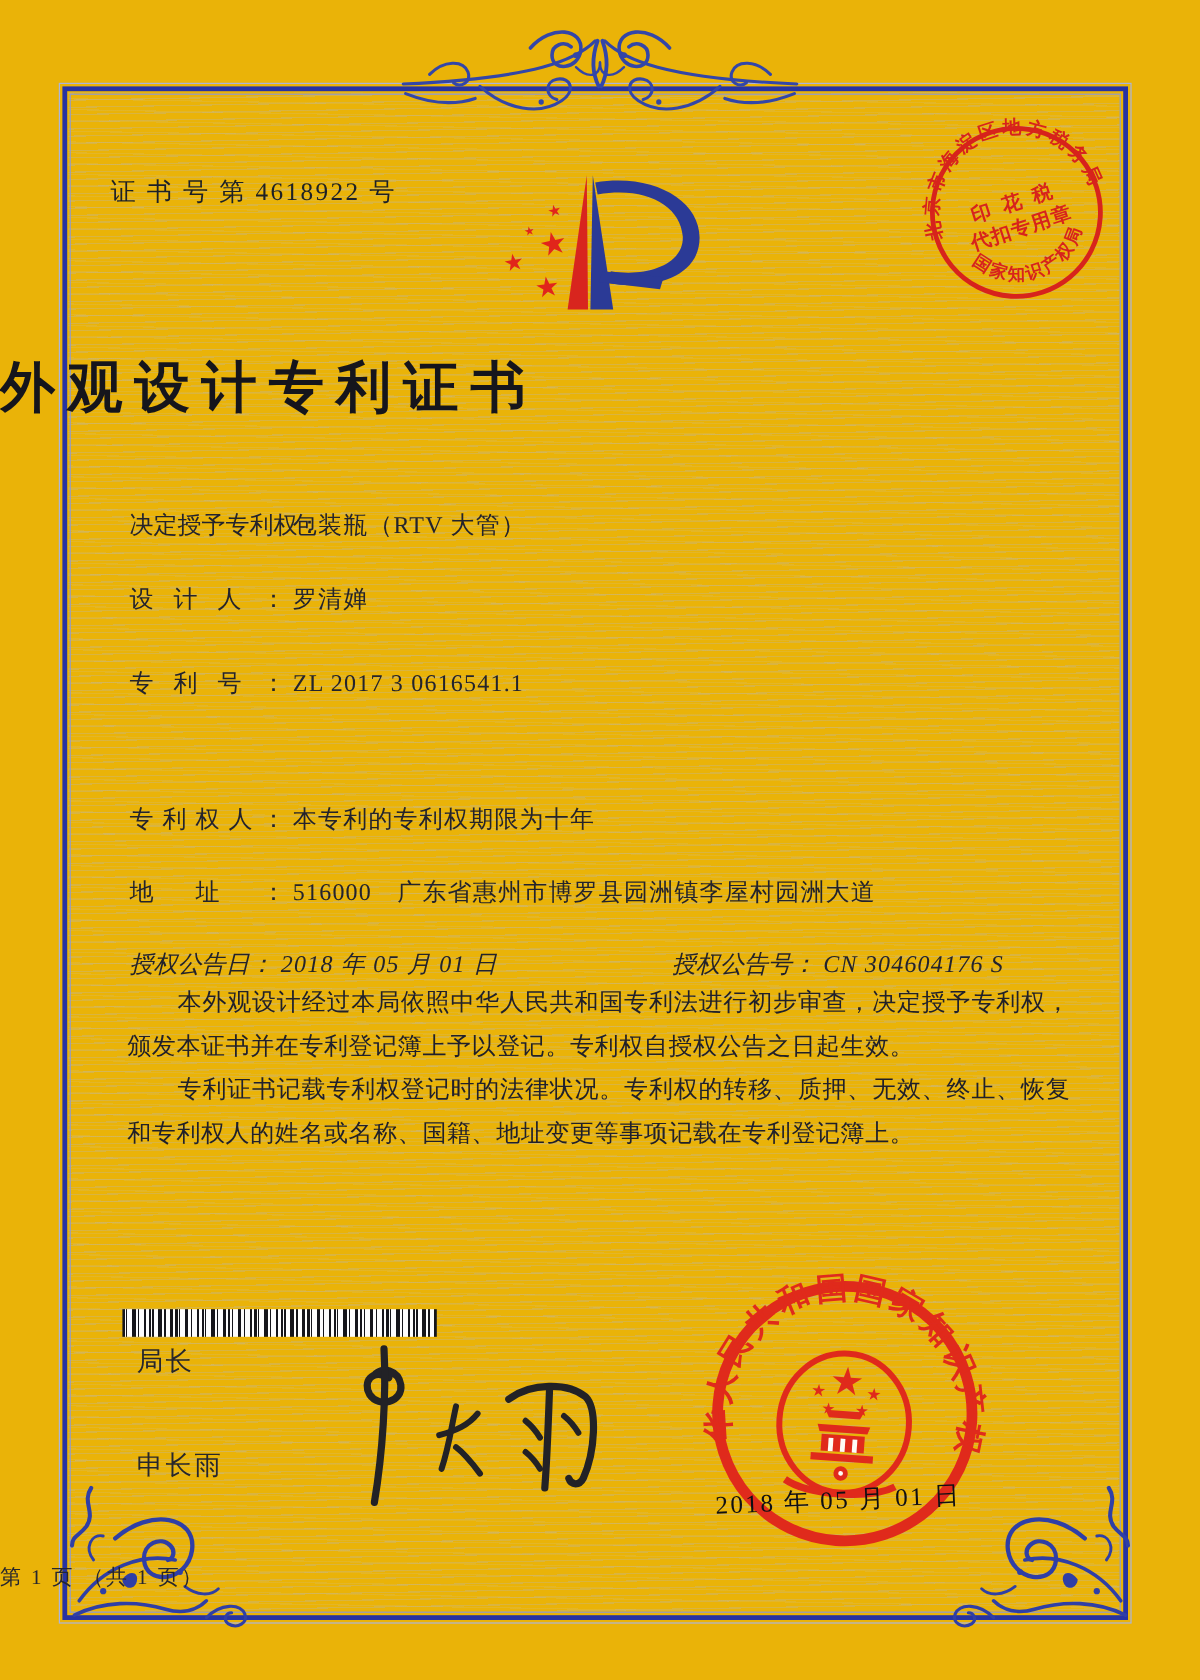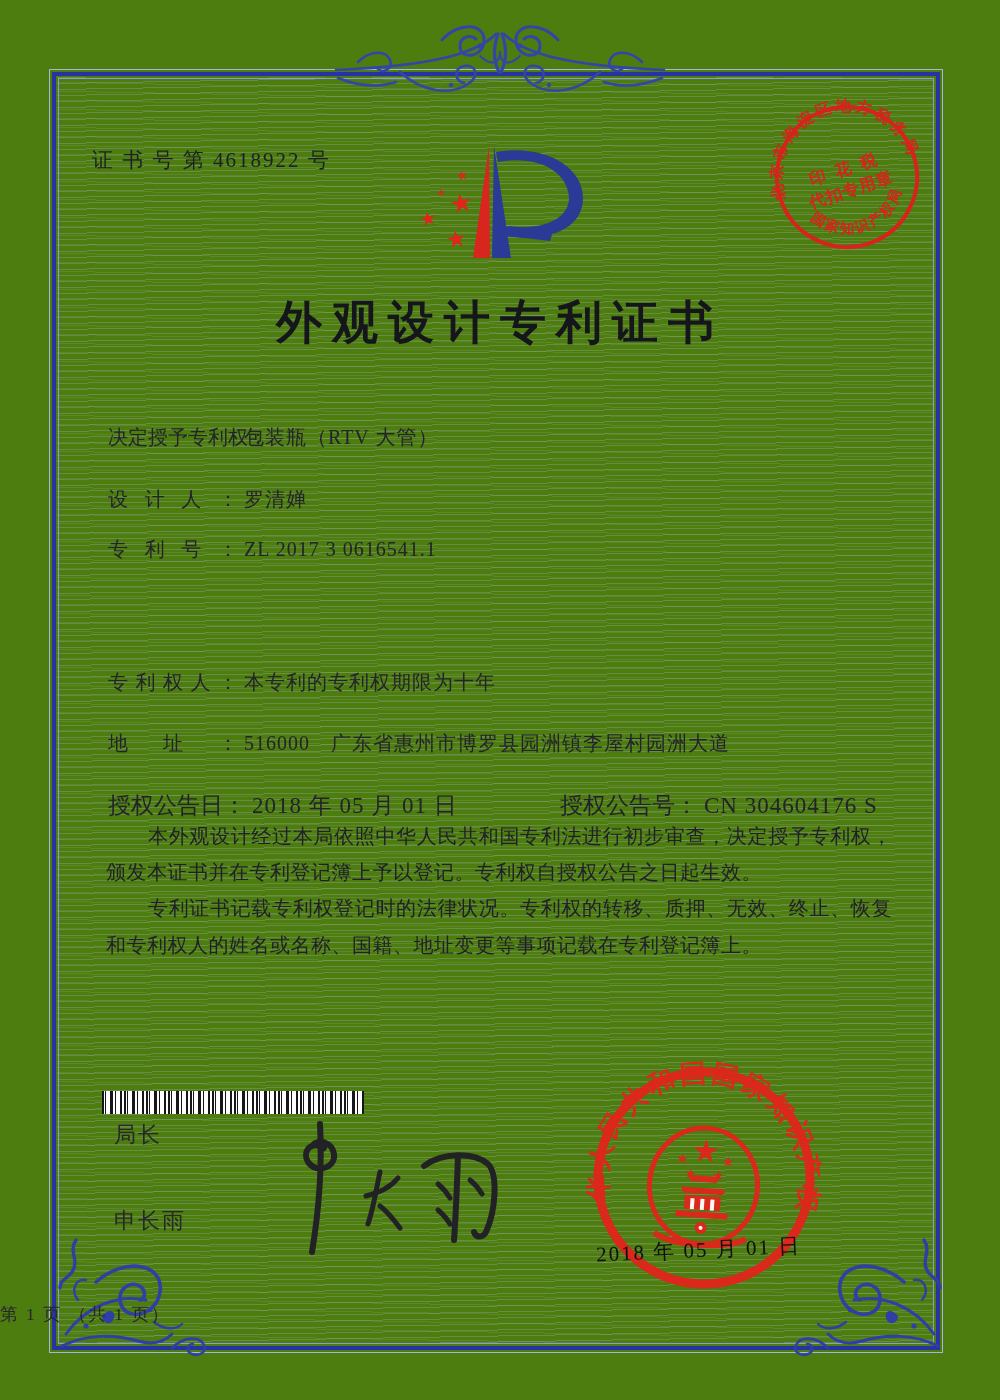--- a/index.html
+++ b/index.html
@@ -1,18 +1,18 @@
 <!DOCTYPE html>
 <html><head>
 <meta charset="utf-8">
 <style>
   html,body{margin:0;padding:0;}
   .page{
     position:relative; width:1000px; height:1400px;
-    background:#4d7c0f; overflow:hidden;
+    background:#eab308; overflow:hidden;
     font-family:"Liberation Serif","DejaVu Serif",serif;
     color:#22222b;
   }
   
   .texture{
     position:absolute; left:57px; top:77px; width:876px; height:1266px;
     background:
       repeating-linear-gradient(179deg, rgba(173,183,212,.28) 0 1px, rgba(255,255,255,0) 1px 6px),
       repeating-linear-gradient(1deg, rgba(190,198,224,.14) 0 1px, rgba(255,255,255,0) 1px 9px);
     pointer-events:none;
@@ -26,31 +26,31 @@
   .frame::before{
     content:""; position:absolute; inset:2px;
     border:1px solid #8f9cce;
   }
   .cert-no{
     position:absolute; left:92px; top:146px;
     font-size:21px; letter-spacing:2px; color:#1c2026;
   }
   .title{
     position:absolute; left:0; top:292px; width:1000px;
-    text-align:center; font-size:46px; font-weight:700;
+    text-align:left; font-size:46px; font-weight:700;
     letter-spacing:10px; color:#15151c;
   }
   .fieldrow{ position:absolute; left:108px; font-size:20px; white-space:nowrap; }
   .flabel{
     display:inline-block; width:130px;
     text-align:justify; text-align-last:justify;
     color:#23232c;
   }
   .fvalue{ margin-left:6px; letter-spacing:1px; color:#23232c; }
-  .grantrow{ position:absolute; font-size:23px; white-space:nowrap; }
+  .grantrow{ position:absolute; font-size:20px; white-space:nowrap;font-style:italic; }
   .paras{
     position:absolute; left:106px; top:818px; width:786px;
     font-size:20px; line-height:36.2px; text-align:justify;
     letter-spacing:.5px; color:#20202a;
   }
   .paras p{ margin:0; text-indent:2.1em; }
   .barcode{
     position:absolute; left:102px; top:1091px; width:262px; height:23px;
     background:repeating-linear-gradient(90deg,
       #15151a 0 2px, #fdfdfd 2px 3px,
@@ -151,21 +151,21 @@
   </svg>
 
   <div class="title">外观设计专利证书</div>
 
   <div class="fieldrow" style="top:424px">
     <span class="flabel">决定授予专利权：</span><span class="fvalue">包装瓶（RTV 大管）</span>
   </div>
   <div class="fieldrow" style="top:486px">
     <span class="flabel">设计人：</span><span class="fvalue">罗清婵</span>
   </div>
-  <div class="fieldrow" style="top:536px">
+  <div class="fieldrow" style="top:556px">
     <span class="flabel">专利号：</span><span class="fvalue">ZL 2017 3 0616541.1</span>
   </div>
   <div class="fieldrow" style="top:669px">
     <span class="flabel">专利权人：</span><span class="fvalue">本专利的专利权期限为十年</span>
   </div>
   <div class="fieldrow" style="top:730px">
     <span class="flabel">地址：</span><span class="fvalue">516000　广东省惠州市博罗县园洲镇李屋村园洲大道</span>
   </div>
 
   <div class="grantrow" style="left:108px; top:790px;">

